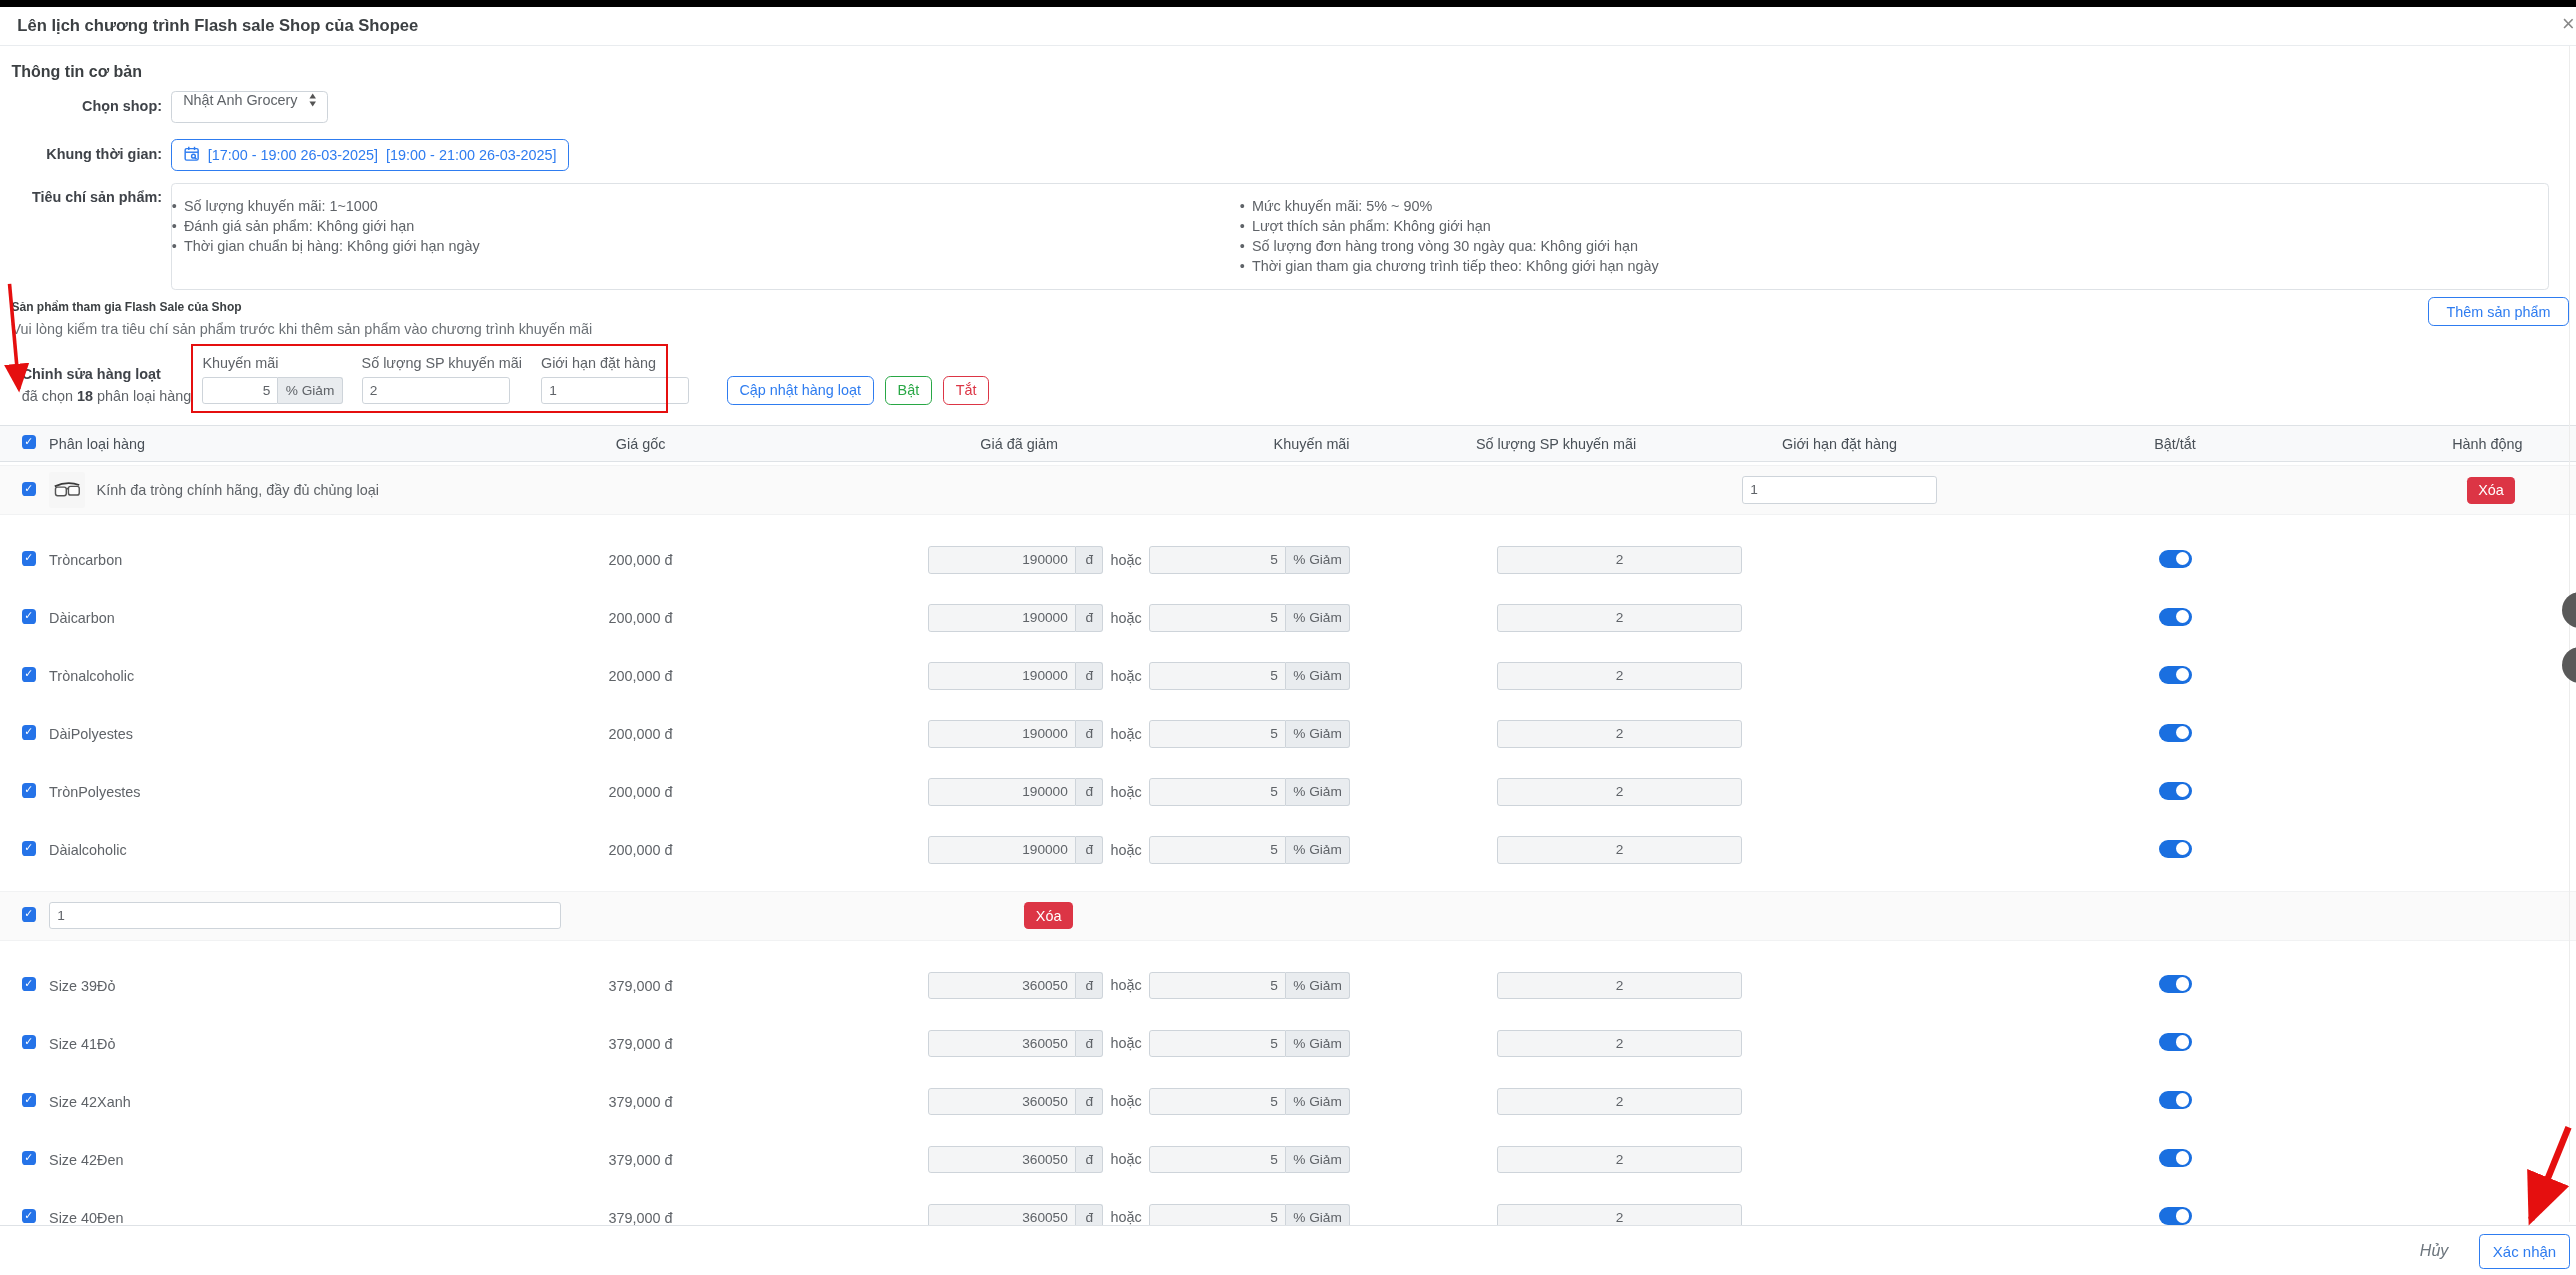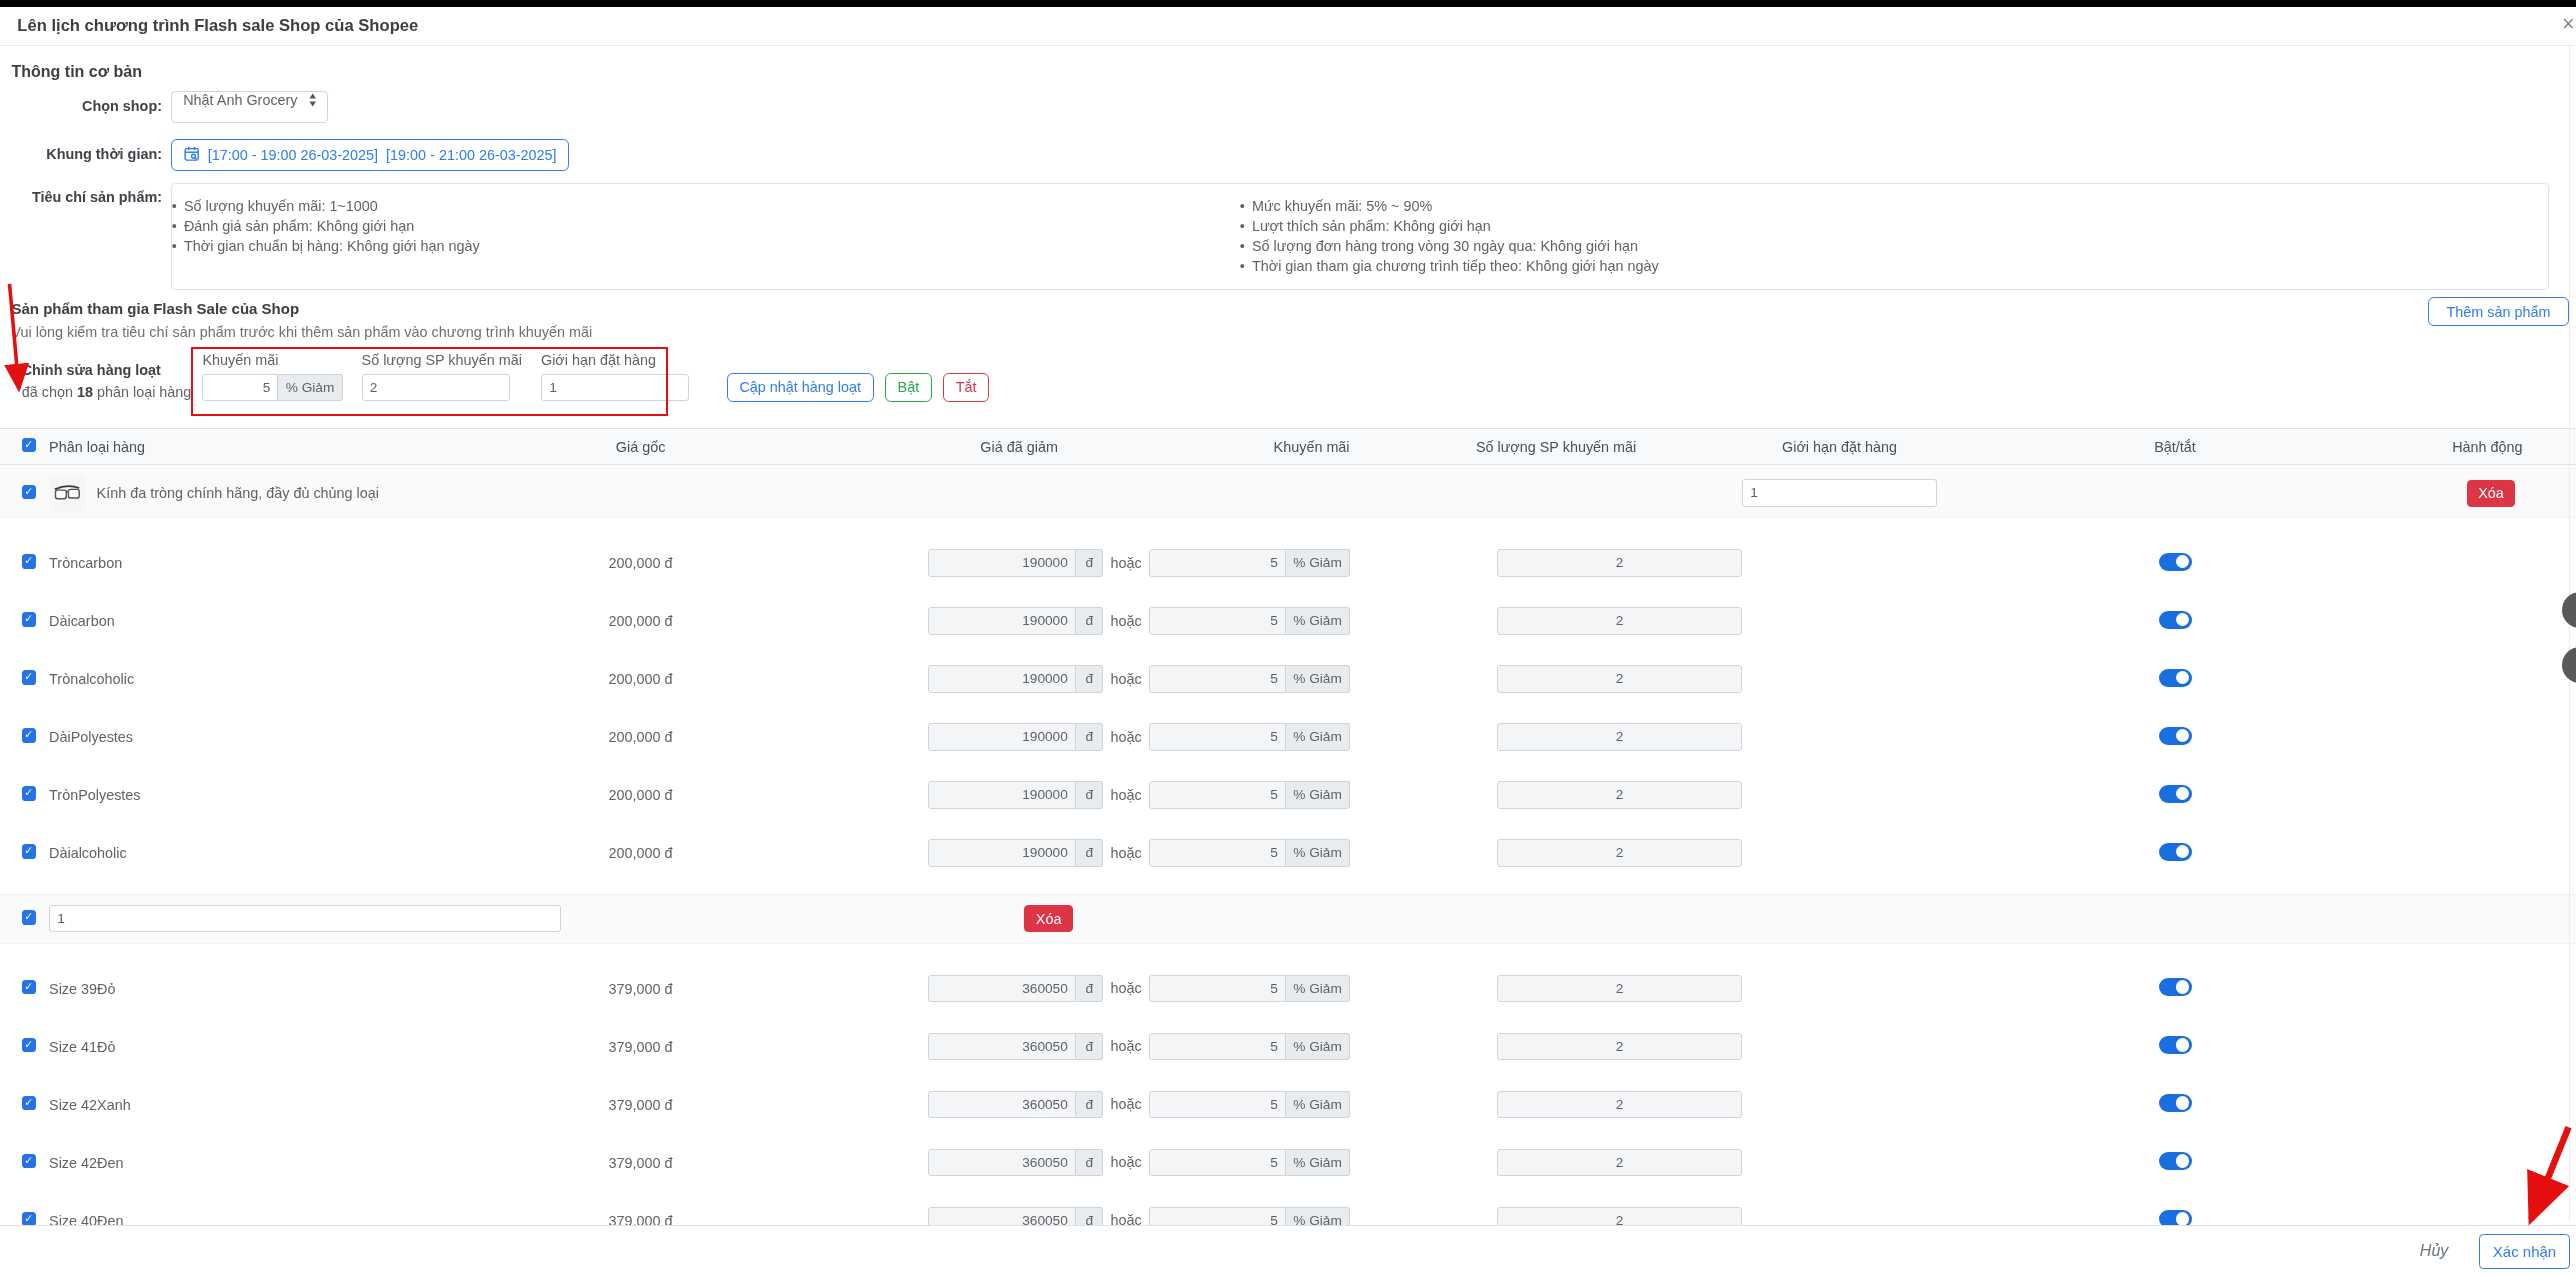--- a/index.html
+++ b/index.html
@@ -24,29 +24,29 @@
   .timeframe{height:30px;border:0.7px solid #2e7cf0;border-radius:5.8px;display:inline-flex;align-items:center;gap:7.2px;padding:0 11.5px;color:#2e7cf0;font-size:14.4px;}
   .tf-text{white-space:pre;}
   .criteria-box{border:0.7px solid #dee2e6;border-radius:4.3px;background:#fff;width:2378px;min-height:92px;display:flex;padding:7.2px 0;box-sizing:border-box;}
   .criteria-box ul{margin:2.9px 0;padding:0;list-style:none;font-size:14.4px;color:#5f6368;}
   .criteria-box li{margin:5px 0;line-height:15px;}
   .criteria-box li::before{content:"•";margin-right:7.2px;color:#5f6368;}
   .crit-left{margin-left:455px;width:1068px;}
   .crit-right{margin-left:58px;}
   
   .products-head{position:relative;margin-top:10px;}
-  .p-title{font-size:15px;font-weight:bold;color:#3c4043;margin:0 0 7.2px 11.5px;}
+  .p-title{font-size:12px;font-weight:bold;color:#3c4043;margin:0 0 7.2px 11.5px;}
   .p-note{font-size:14.4px;color:#6b7075;margin:0 0 8.7px 11.5px;}
   .btn-outline{display:inline-flex;align-items:center;justify-content:center;background:#fff;border-radius:5.8px;font-size:14.4px;cursor:pointer;}
   .btn-blue{border:0.7px solid #2e7cf0;color:#2e7cf0;}
   .btn-green{border:0.7px solid #28a745;color:#28a745;}
   .btn-red{border:0.7px solid #dc3545;color:#dc3545;}
   .add-product{position:absolute;right:7.2px;top:-2.9px;height:29px;padding:0 17.3px;}
   
-  .bulk{position:relative;display:flex;align-items:flex-start;padding-left:21.7px;margin:11.5px 0 14.4px 0;height:62px;}
+  .bulk{position:relative;display:flex;align-items:center;padding-left:21.7px;margin:11.5px 0 14.4px 0;height:62px;}
   .bulk-left{width:170px;flex:none;padding-top:10px;}
   .bulk-title{font-size:14.4px;font-weight:bold;color:#3f4349;margin-bottom:5.8px;}
   .bulk-sel{font-size:14.4px;color:#5f6368;}
   .bulk-sel b{color:#3f4349;}
   .bfield{margin-left:0;margin-right:19px;}
   .bf1{margin-left:10.8px;}
   .blabel{font-size:14.4px;color:#5f6368;margin-bottom:5.8px;}
   .igroup{display:inline-flex;align-items:stretch;}
   .tin{box-sizing:border-box;height:27.4px;border:0.7px solid #ced4da;border-radius:2.9px;font-size:13.7px;color:#5f6368;font-family:inherit;background:#fff;padding:0 7.2px;outline:none;}
   .tin.r{text-align:right;}

